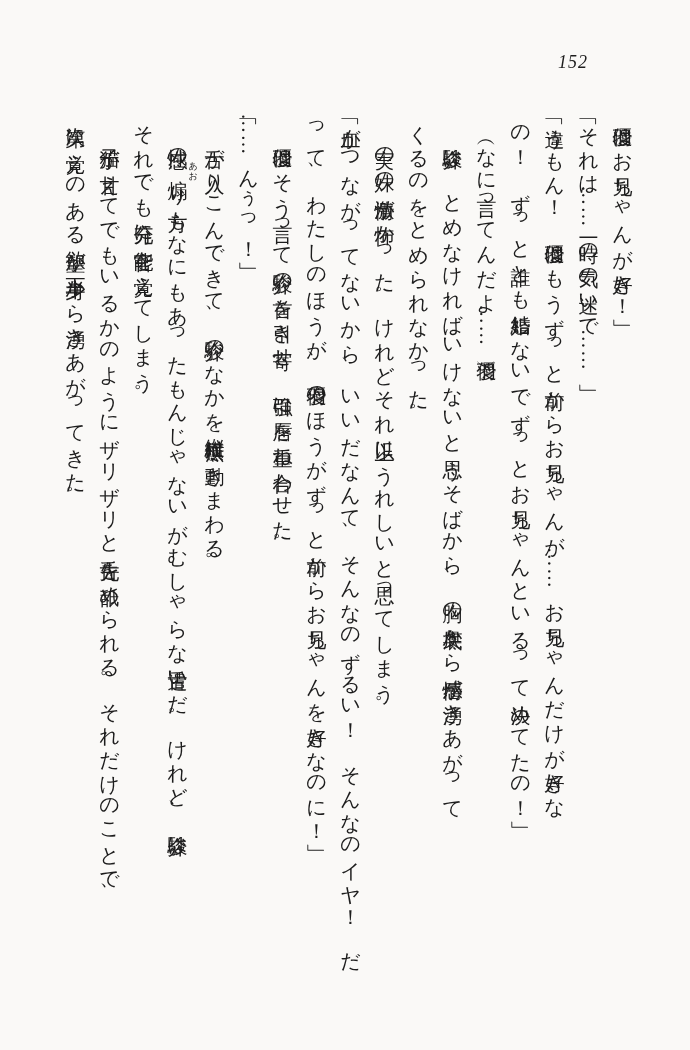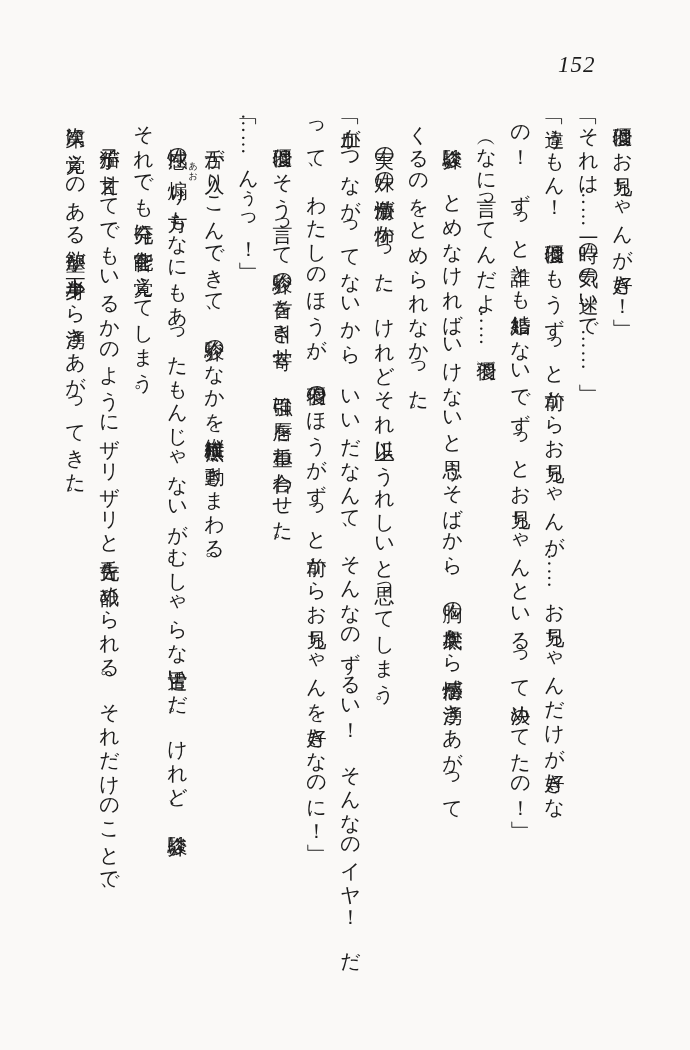--- a/index.html
+++ b/index.html
@@ -14,21 +14,21 @@
     font-family: "Liberation Serif", "DejaVu Serif", serif;
   }
   .page {
     position: absolute;
     inset: 0;
   }
   .page-number {
     position: absolute;
     top: 52px;
     left: 558px;
-    font-size: 23px;
+    font-size: 18px;
     font-style: italic;
     letter-spacing: 1px;
   }
   .text-area {
     position: absolute;
     top: 112px;
     right: 50px;
     height: 840px;
     writing-mode: vertical-rl;
     text-orientation: mixed;

